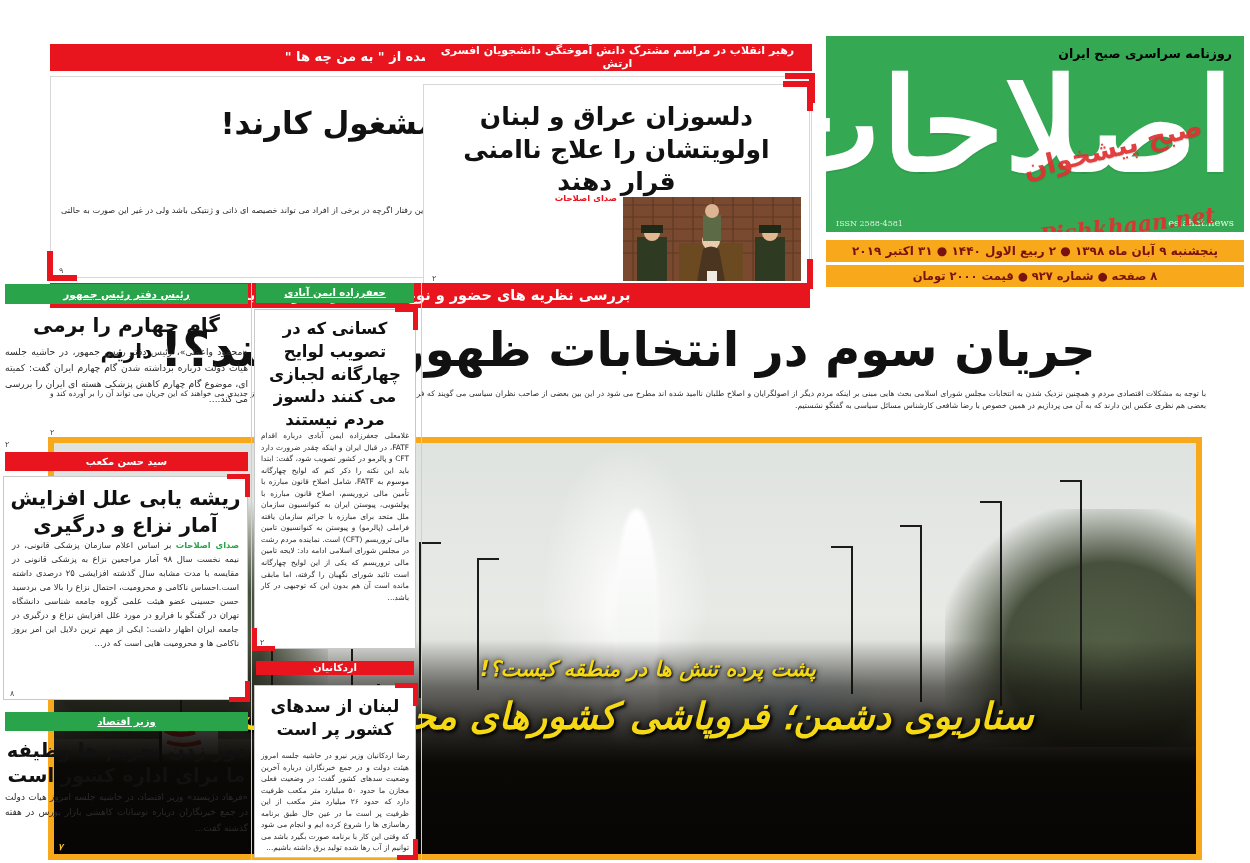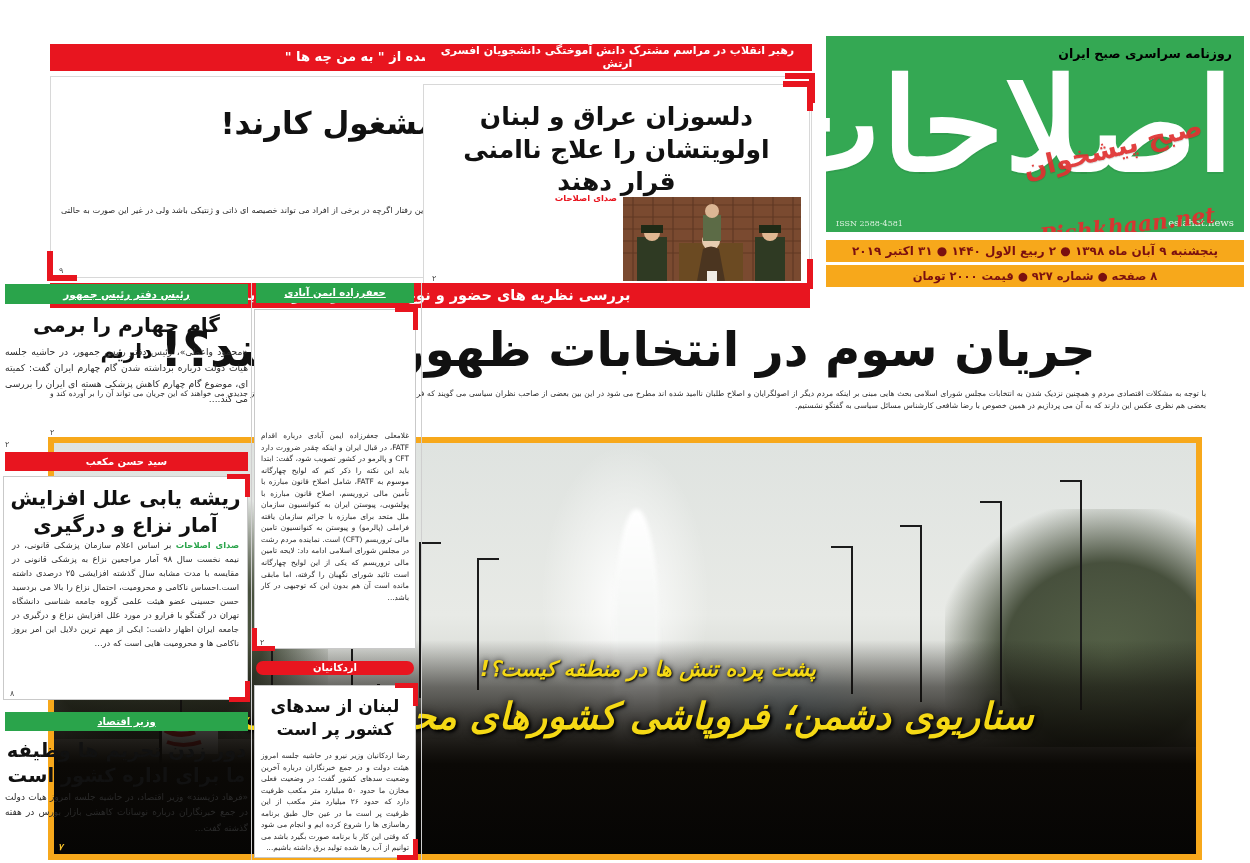--- a/index.html
+++ b/index.html
@@ -162,21 +162,21 @@
   
   #midcol{position:absolute;right:832px;width:166px;top:283px;bottom:3px;}
   #mid1-bar{position:absolute;right:4px;left:4px;top:0;height:20px;font-size:10px;}
   #mid1-box{position:absolute;right:2px;left:2px;top:26px;height:338px;border:1px solid #c9c9c9;background:#fff;}
   #mid1-box .cnr{position:absolute;right:-3px;top:-3px;width:18px;height:18px;border-top:5px solid #e8151f;border-right:5px solid #e8151f;}
   #mid1-box .cnr2{position:absolute;left:-3px;bottom:-3px;width:18px;height:18px;border-bottom:5px solid #e8151f;border-left:5px solid #e8151f;}
   #mid1-hl{position:absolute;right:5px;left:5px;top:8px;font-size:16.5px;line-height:1.38;}
   #mid1-txt{position:absolute;right:6px;left:6px;top:120px;bottom:14px;font-size:7.4px;line-height:1.56;}
   #mid1-pg{position:absolute;left:5px;bottom:1px;}
 
-  #mid2-bar{position:absolute;right:4px;left:4px;top:378px;height:14px;font-size:10px;border-radius:7px;}
+  #mid2-bar{position:absolute;right:4px;left:4px;top:378px;height:14px;font-size:10px;}
   #mid2-box{position:absolute;right:2px;left:2px;top:402px;bottom:2px;border:1px solid #c9c9c9;background:#fff;}
   #mid2-box .cnr{position:absolute;right:-3px;top:-3px;width:18px;height:18px;border-top:5px solid #e8151f;border-right:5px solid #e8151f;}
   #mid2-box .cnr2{position:absolute;right:-3px;bottom:-3px;width:16px;height:16px;border-bottom:5px solid #e8151f;border-right:5px solid #e8151f;}
   #mid2-hl{position:absolute;right:5px;left:5px;top:9px;font-size:17px;line-height:1.38;}
   #mid2-txt{position:absolute;right:6px;left:6px;top:64px;bottom:6px;font-size:7.4px;line-height:1.56;}
   .rc{position:absolute;right:1002px;width:243px;}
   #rc1-bar{top:284px;height:20px;font-size:10.5px;}
   #rc1-hl{top:312px;font-size:20px;}
   #rc1-txt{top:344px;height:105px;font-size:9.2px;line-height:1.72;}
   #rc1-pg{top:440px;}
@@ -348,20 +348,21 @@
 
   <div class="vsep" style="right:828px;top:283px;bottom:3px;"></div>
   <div id="midcol">
 
     <div class="green-bar" id="mid1-bar">
       <span>جعفرزاده ایمن آبادی</span>
     </div>
     <div id="mid1-box">
       <span class="cnr"></span>
       <span class="cnr2"></span>
+      <div class="hl" id="mid1-hl">کسانی که در تصویب لوایح چهارگانه لجبازی می کنند دلسوز مردم نیستند</div>
       <div class="body-txt" id="mid1-txt">غلامعلی جعفرزاده ایمن آبادی درباره اقدام FATF، در قبال ایران و اینکه چقدر ضرورت دارد CFT و پالرمو در کشور تصویب شود، گفت: ابتدا باید این نکته را ذکر کنم که لوایح چهارگانه موسوم به FATF، شامل اصلاح قانون مبارزه با تأمین مالی تروریسم، اصلاح قانون مبارزه با پولشویی، پیوستن ایران به کنوانسیون سازمان ملل متحد برای مبارزه با جرائم سازمان یافته فراملی (پالرمو) و پیوستن به کنوانسیون تامین مالی تروریسم (CFT) است. نماینده مردم رشت در مجلس شورای اسلامی ادامه داد: لایحه تامین مالی تروریسم که یکی از این لوایح چهارگانه است تائید شورای نگهبان را گرفته، اما مابقی مانده است آن هم بدون این که توجیهی در کار باشد...</div>
       <div class="pgnum" id="mid1-pg">۲</div>
     </div>
 
     <div class="red-bar" id="mid2-bar">
       <span>اردکانیان</span>
     </div>
     <div id="mid2-box">
       <span class="cnr"></span>
       <span class="cnr2"></span>

